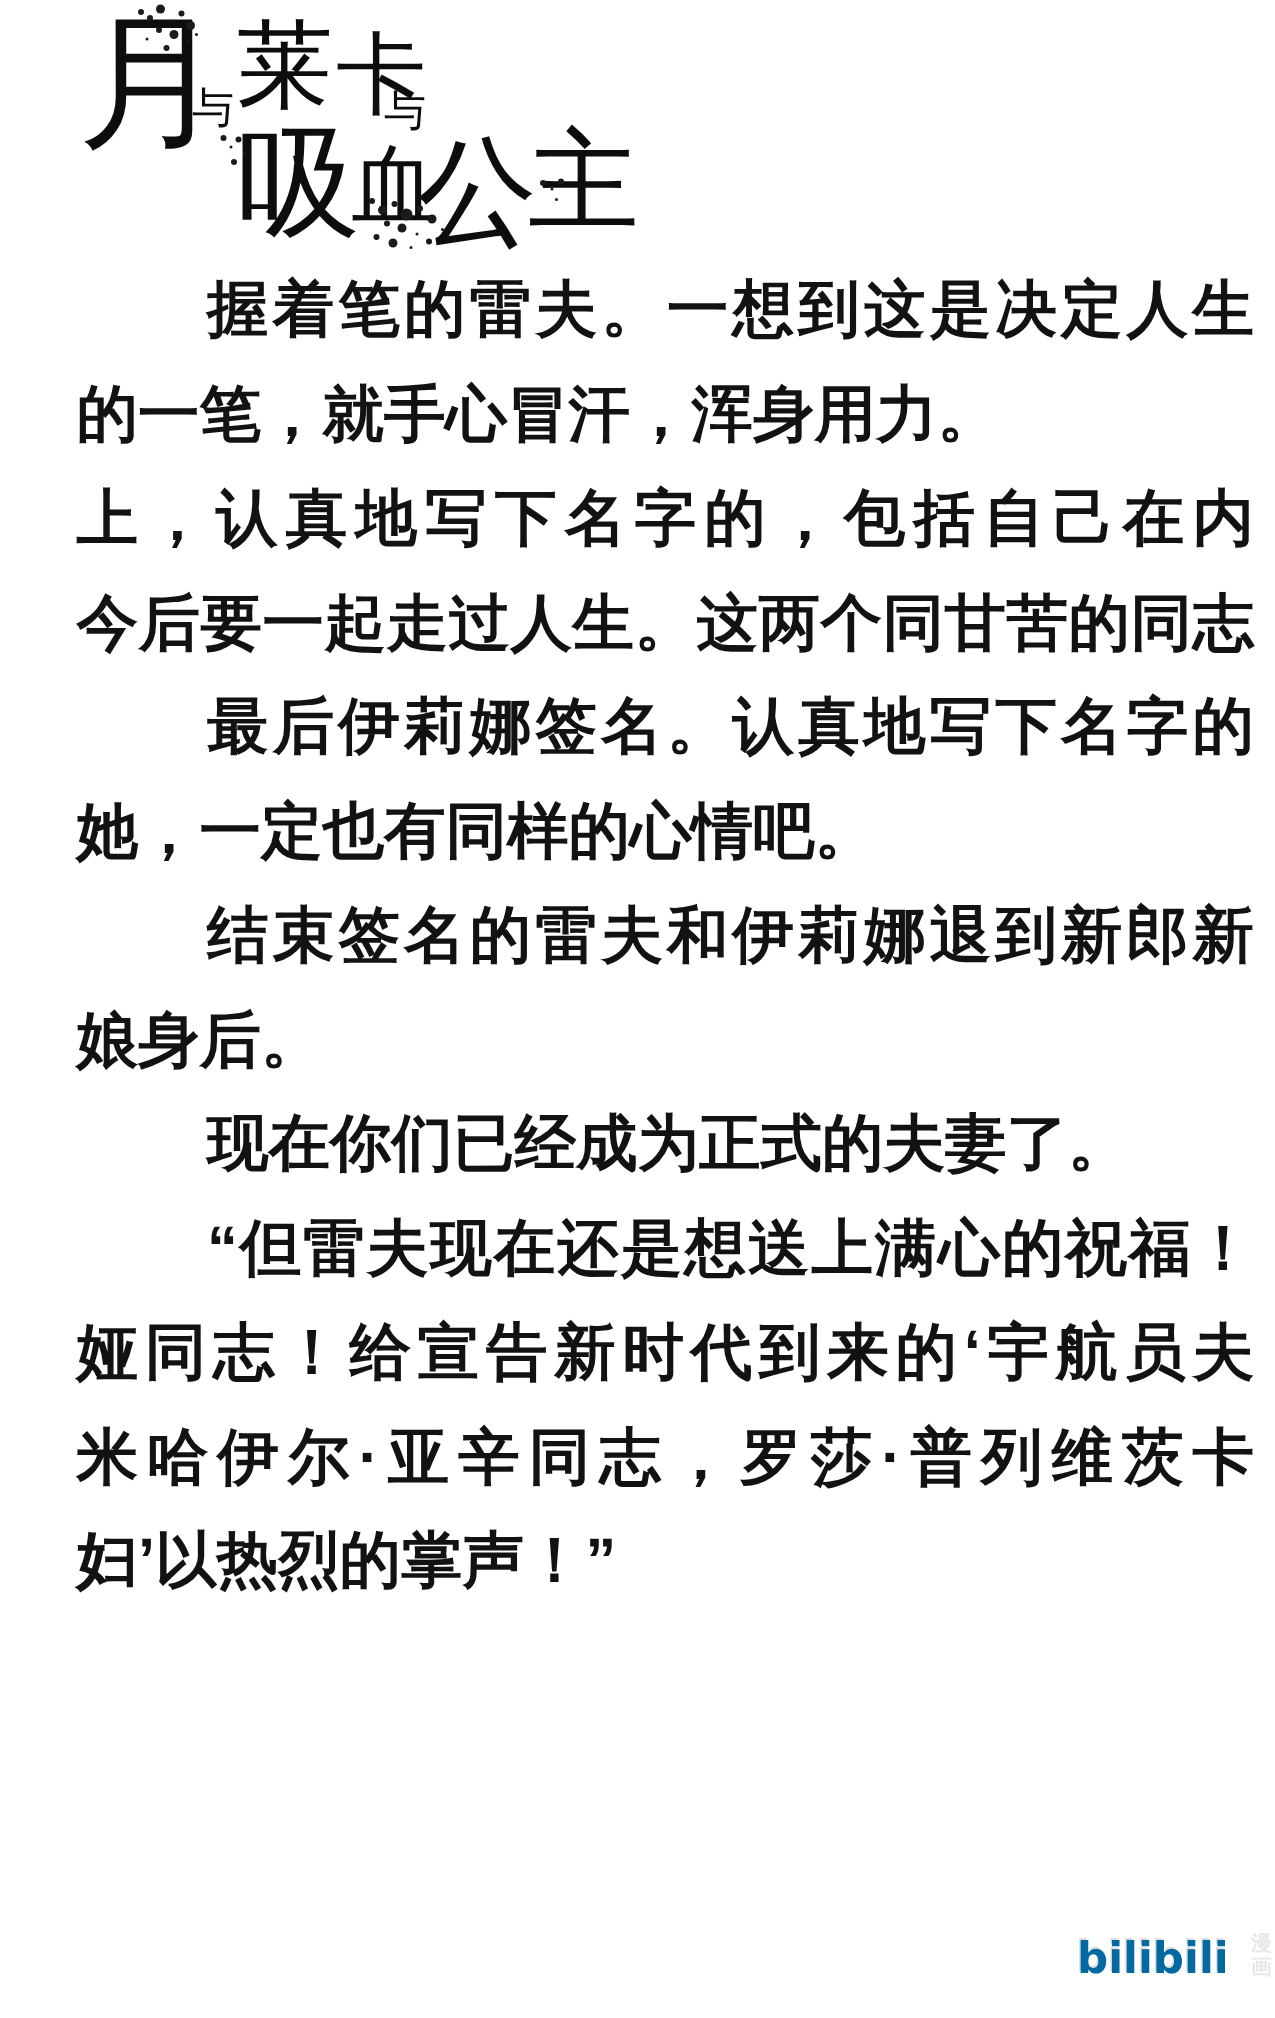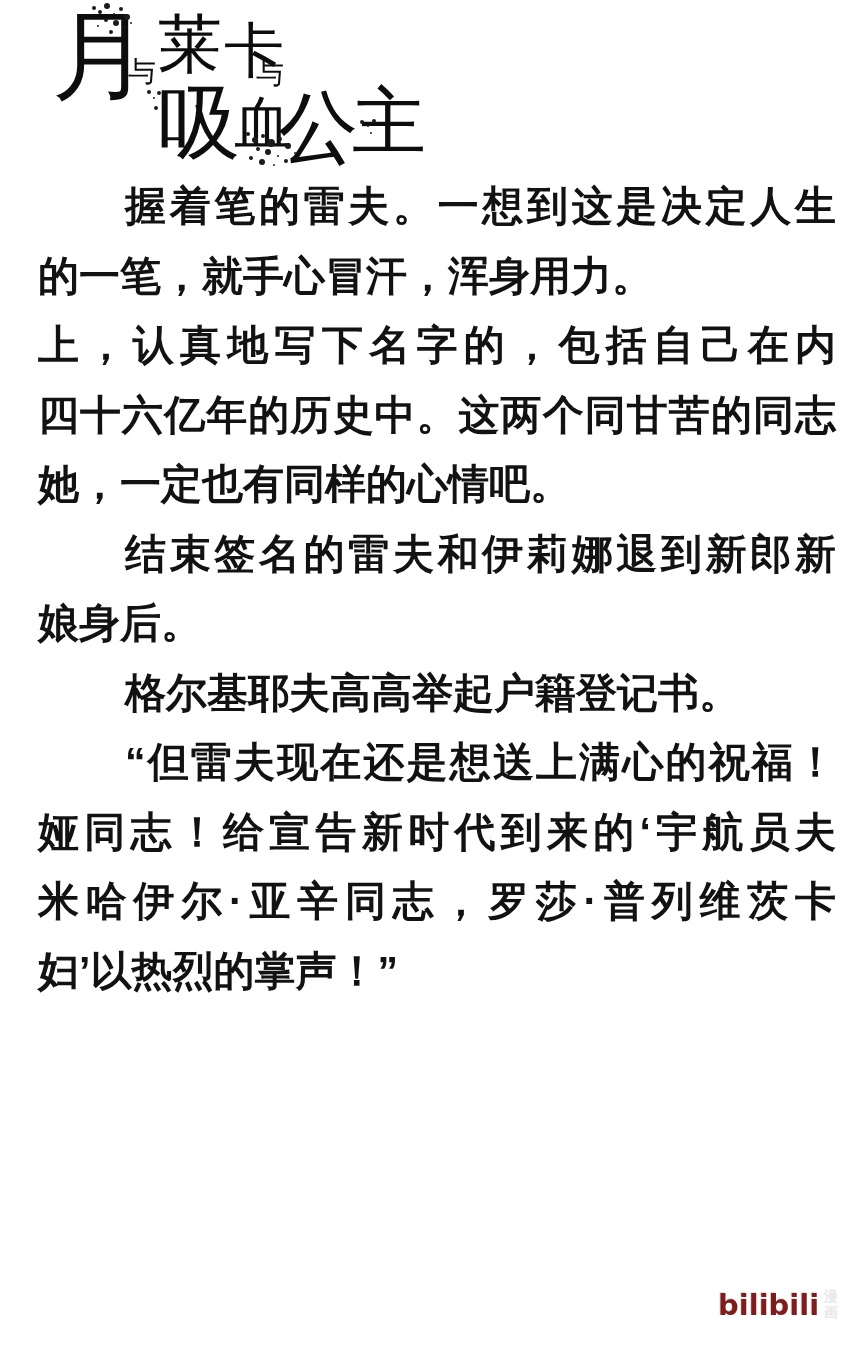--- a/index.html
+++ b/index.html
@@ -75,20 +75,21 @@
     font-size: 41px;
     font-weight: 600;
     font-family: "Liberation Sans", sans-serif;
   }
   .ln {
     height: 69.5px;
     line-height: 69.5px;
     text-align: justify;
     text-align-last: justify;
     overflow: visible;
+    margin-left: 13px;
   }
   .ln.indent { text-indent: 87px; }
   .ln.end {
     text-align: center;
     text-align-last: left;
   }
 
   
   .watermark {
     position: absolute;
@@ -98,26 +99,26 @@
     height: 48px;
     color: #e7e7e7;
   }
   .wm-brand {
     position: absolute;
     left: 0; top: 2px;
     font-family: "DejaVu Sans", sans-serif;
     font-weight: bold;
     font-size: 29px;
     letter-spacing: 0px;
-    color: #7f1d1d;
+    color: #0369a1;
     text-shadow: 1px 1px 0 #ffffff, -1px -1px 0 #dedede;
   }
   .wm-vertical {
     position: absolute;
-    left: 106px; top: 2px;
+    left: 116px; top: 2px;
     font-family: "DejaVu Sans", sans-serif;
     font-weight: bold;
     font-size: 14px;
     line-height: 16px;
     width: 16px;
     color: #e7e7e7;
     text-shadow: 1px 1px 0 #ffffff;
     word-break: break-all;
   }
 </style>
@@ -140,28 +141,29 @@
     <i class="splat splat-b"></i>
     <i class="splat splat-c"></i>
     <i class="splat splat-d"></i>
   </div>
 
   <div class="article">
     <div class="ln indent">握着笔的雷夫。一想到这是决定人生</div>
     <div class="ln end">的一笔，就手心冒汗，浑身用力。</div>
 
     <div class="ln">上，认真地写下名字的，包括自己在内</div>
-    <div class="ln">四十六亿年的历史中。这两个同甘苦的同志</div>
+    <div class="ln">今后要一起走过人生。这两个同甘苦的同志</div>
 
+    <div class="ln indent">最后伊莉娜签名。认真地写下名字的</div>
     <div class="ln end">她，一定也有同样的心情吧。</div>
 
     <div class="ln indent">结束签名的雷夫和伊莉娜退到新郎新</div>
     <div class="ln end">娘身后。</div>
 
-    <div class="ln indent end">格尔基耶夫高高举起户籍登记书。</div>
+    <div class="ln indent end">现在你们已经成为正式的夫妻了。</div>
 
     <div class="ln indent">“但雷夫现在还是想送上满心的祝福！</div>
     <div class="ln">娅同志！给宣告新时代到来的‘宇航员夫</div>
     <div class="ln">米哈伊尔·亚辛同志，罗莎·普列维茨卡</div>
     <div class="ln end">妇’以热烈的掌声！”</div>
   </div>
 
   <div class="watermark">
     <span class="wm-brand">bilibili</span>
     <span class="wm-vertical">漫画</span>

